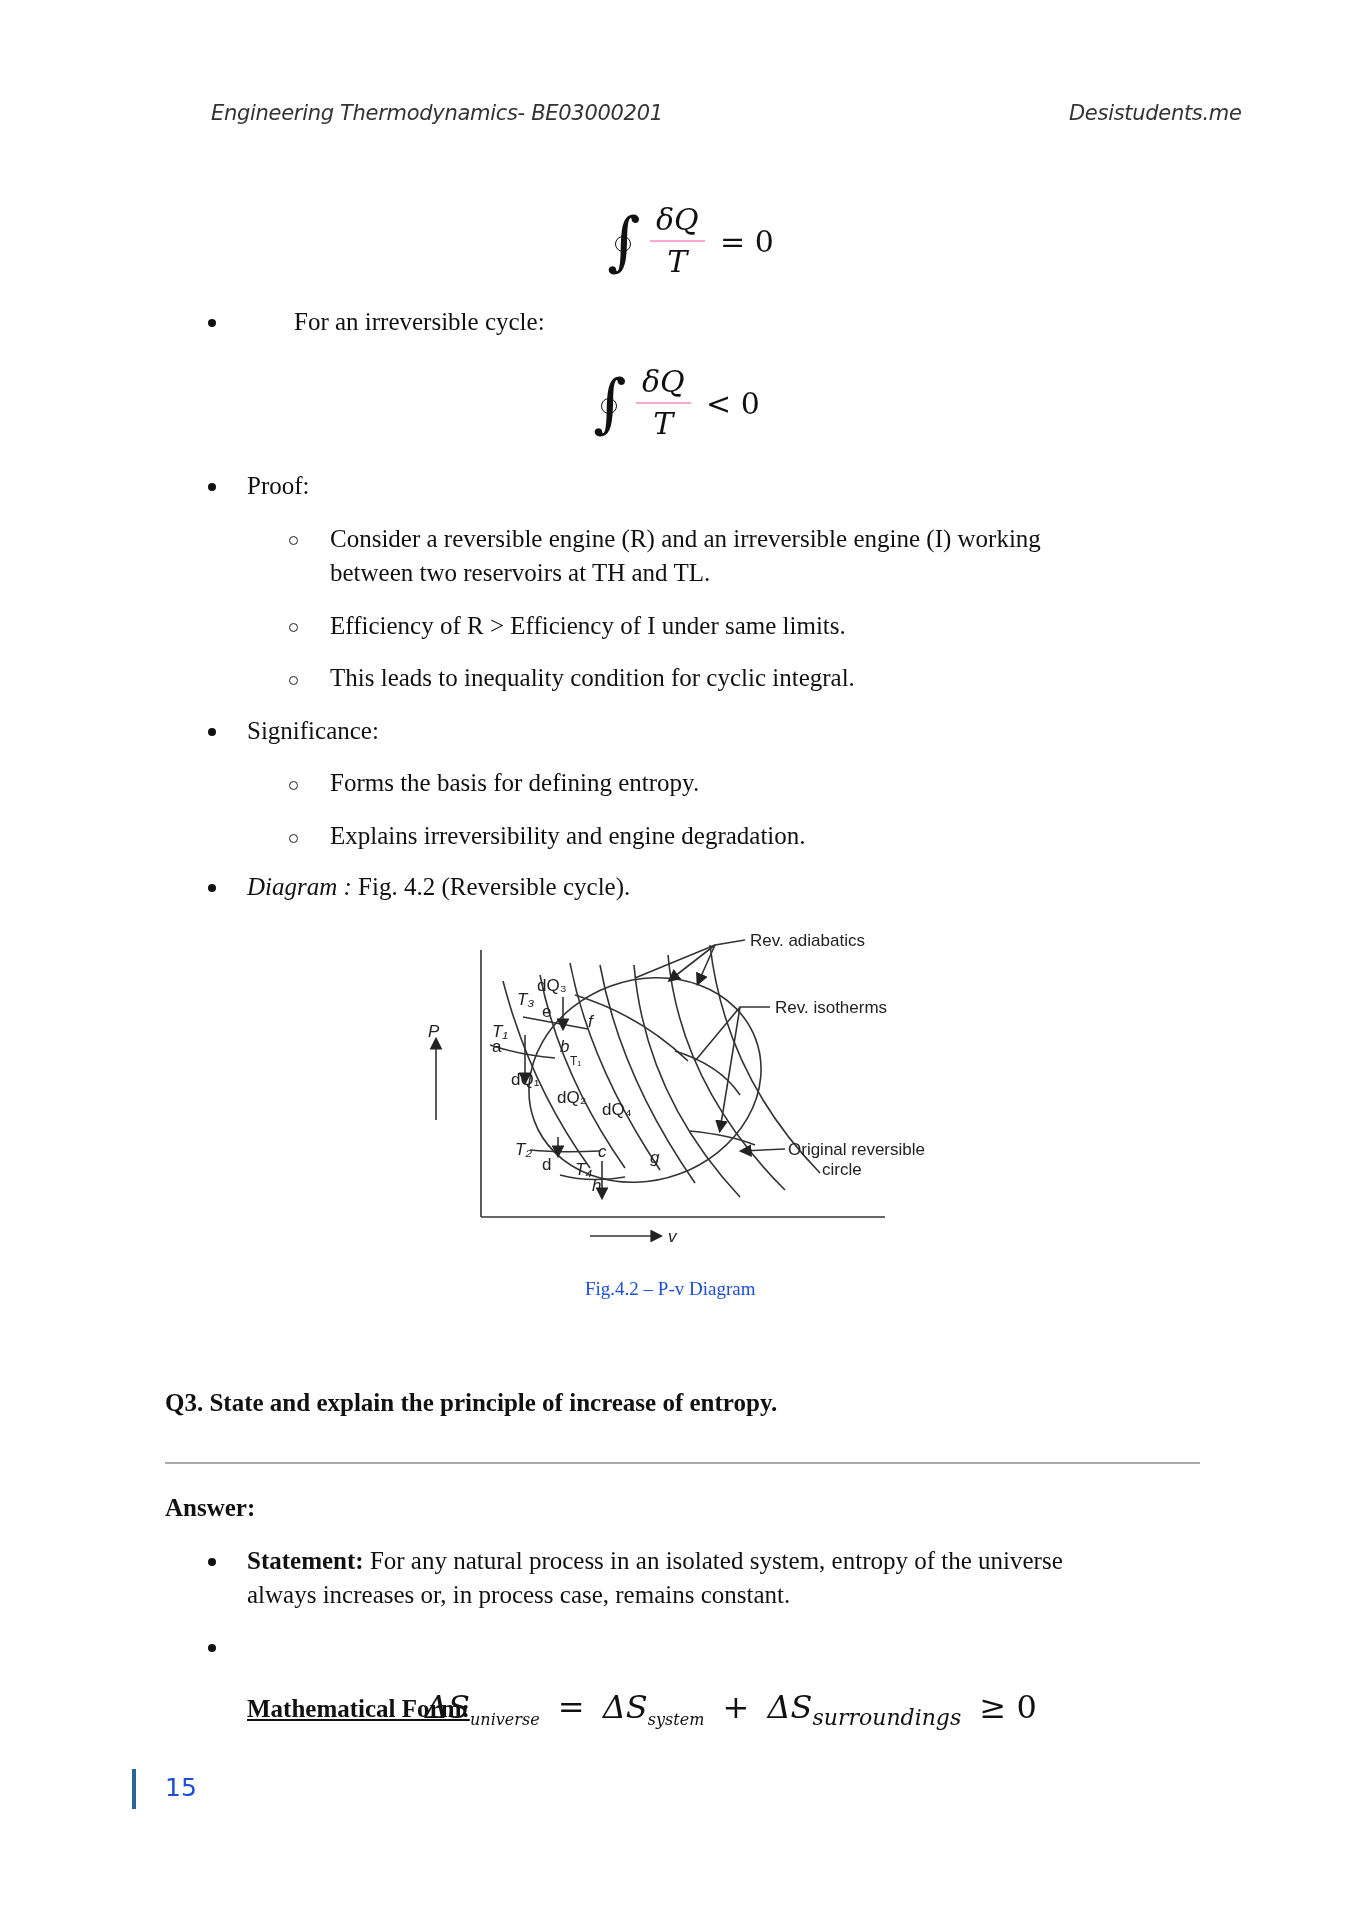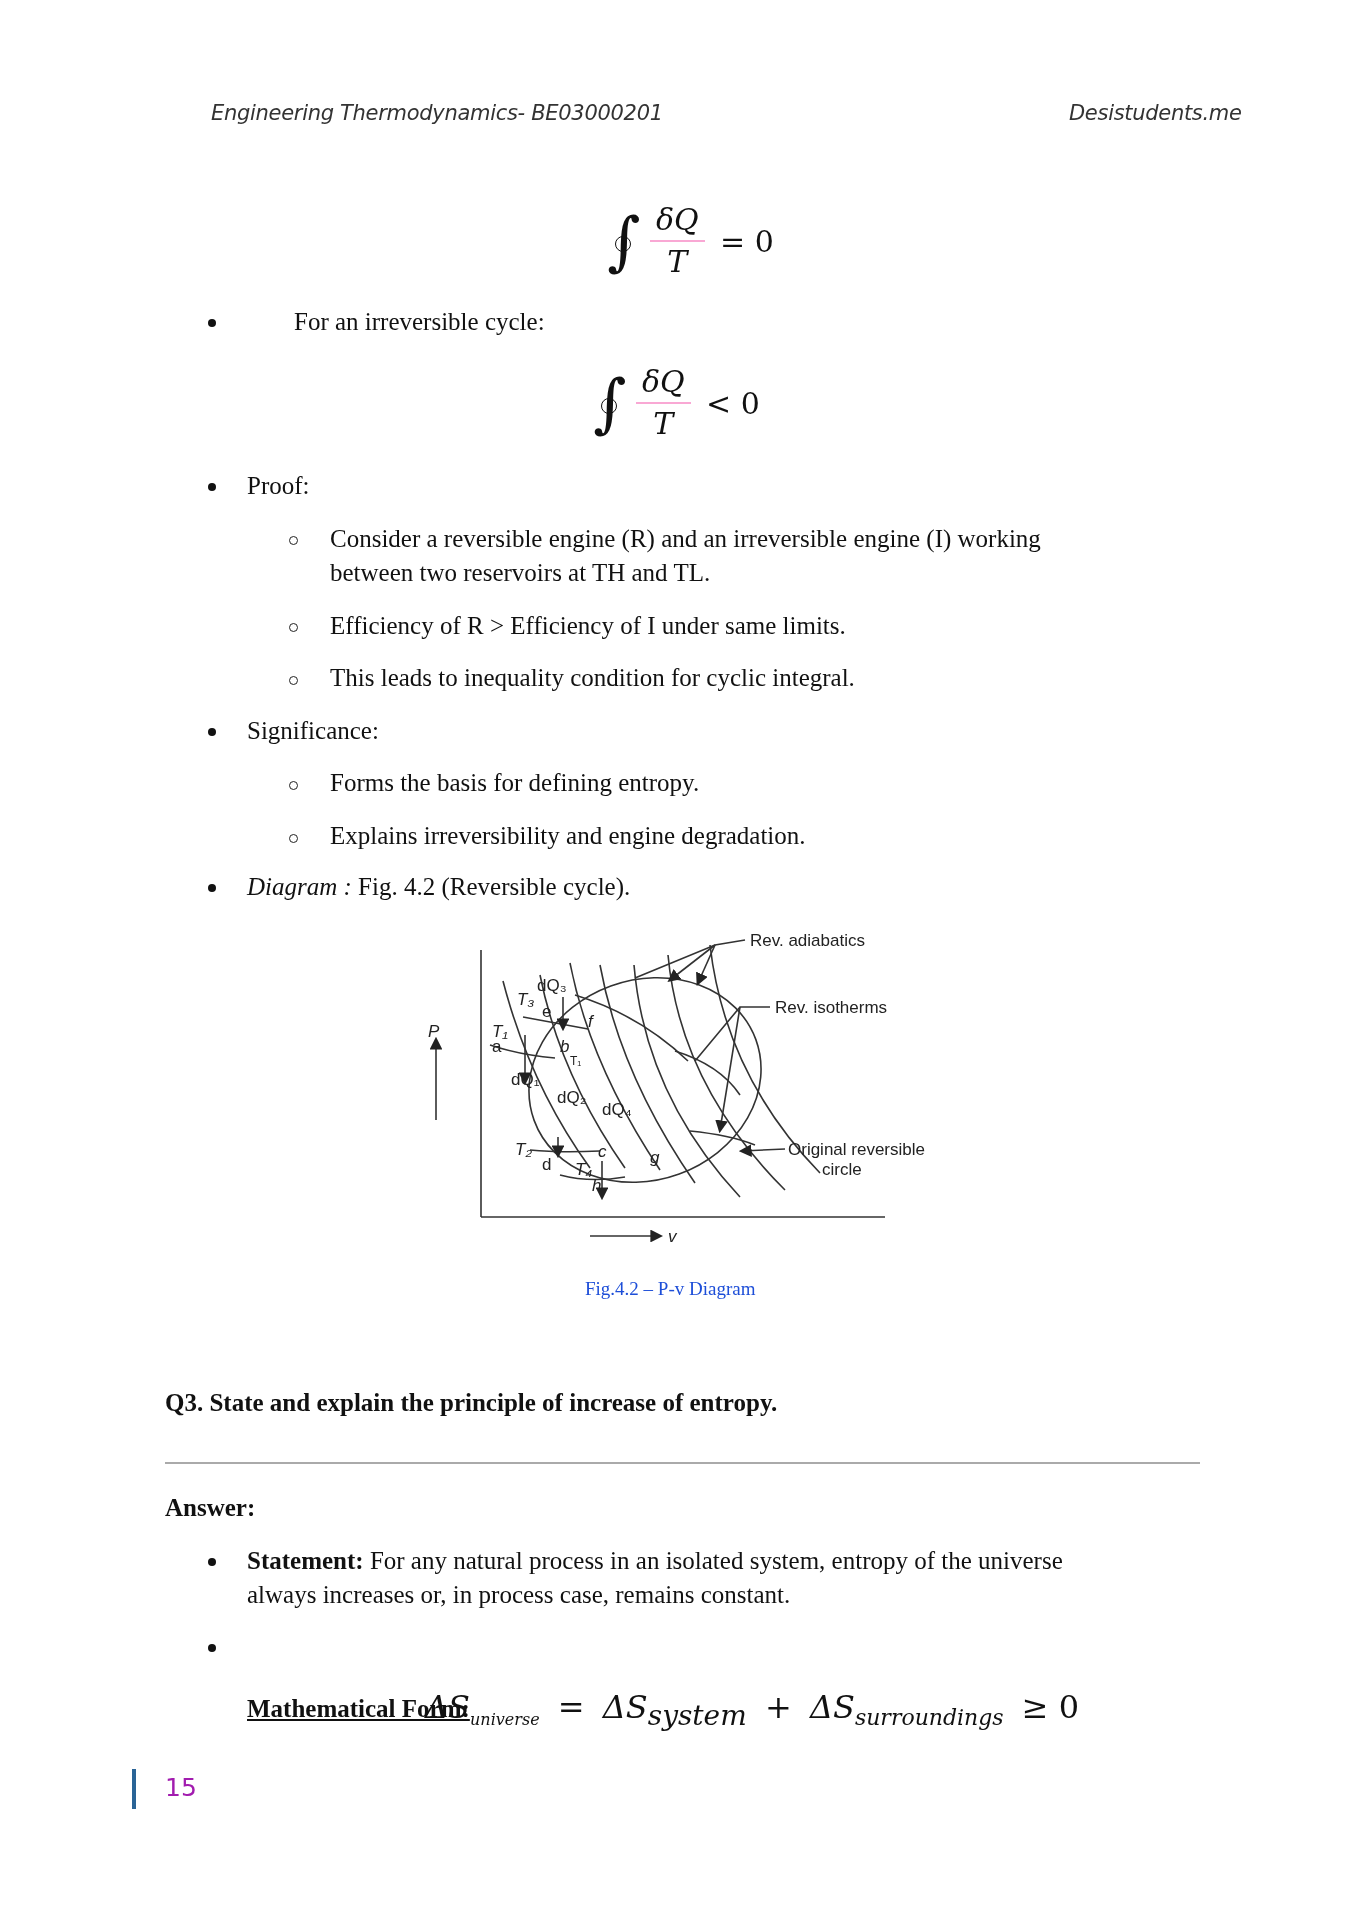--- a/index.html
+++ b/index.html
@@ -13,21 +13,21 @@
   .subbullet { position: absolute; width: 9px; height: 9px; border-radius: 50%; border: 1.3px solid #222; box-sizing: border-box; }
   .eq { font-family: "DejaVu Serif", "Liberation Serif", serif; }
   .eq i { font-style: italic; }
   .frac { display: inline-block; text-align: center; vertical-align: middle; }
   .frac .num { display: block; padding: 0 6px; border-bottom: 2px solid #f9a8d4; line-height: 40px; }
   .frac .den { display: block; line-height: 40px; }
   .oint { display: inline-block; position: relative; font-size: 64px; vertical-align: middle; line-height: 64px; }
   .oint .ring { position: absolute; left: 8px; top: 27px; width: 14px; height: 14px; border: 1.6px solid #111; border-radius: 50%; }
   .rule { position: absolute; left: 165px; top: 1462px; width: 1035px; height: 2px; background: #aaa; }
   .pagebar { position: absolute; left: 132px; top: 1769px; width: 4px; height: 40px; background: #2a6496; }
-  .pagenum { font-family: "DejaVu Sans", "Liberation Sans", sans-serif; font-size: 25px; color: #a21caf; }
+  .pagenum { font-family: "DejaVu Sans", "Liberation Sans", sans-serif; font-size: 25px; color: #1d4ed8; }
   .fig { position: absolute; left: 420px; top: 925px; width: 560px; height: 340px; }
   .fig text { font-family: "Liberation Sans", "DejaVu Sans", sans-serif; font-size: 17px; fill: #222; }
   .caption { font-size: 19px; color: #1d4ed8; }
 </style>
 </head>
 <body>
 
 <div class="abs hdr" style="left:171px; top:101px;">Engineering Thermodynamics- BE03000201</div>
 <div class="abs hdr" style="left:1029px; top:101px;">Desistudents.me</div>
 
@@ -156,20 +156,20 @@
 <span class="bullet" style="left:208px; top:1558px;"></span>
 <div class="abs txt" style="left:247px; top:1544px;"><b>Statement:</b><span> For any natural process in an isolated system, entropy of the universe</span></div>
 <div class="abs txt" style="left:247px; top:1578px;">always increases or, in process case, remains constant.</div>
 
 <span class="bullet" style="left:208px; top:1644px;"></span>
 <div class="abs txt" style="left:247px; top:1692px; font-weight:bold;text-decoration:underline;">Mathematical Form:</div>
 
 <div class="abs eq" style="left:425px; top:1688px; font-size:32px;">
   <span style="font-style:italic;">ΔS</span><sub style="font-size:16px; font-style:italic;">universe</sub>
   <span style="margin:0 8px;">=</span>
-  <span style="font-style:italic;">ΔS</span><sub style="font-size:28px; font-style:italic;">system</sub>
+  <span style="font-style:italic;">ΔS</span><sub style="font-size:16px; font-style:italic;">system</sub>
   <span style="margin:0 8px;">+</span>
   <span style="font-style:italic;">ΔS</span><sub style="font-size:22px; font-style:italic;">surroundings</sub>
   <span style="margin-left:8px;">≥ 0</span>
 </div>
 
 <div class="pagebar"></div>
 <div class="abs pagenum" style="left:165px; top:1773px;">15</div>
 
 </body></html>

